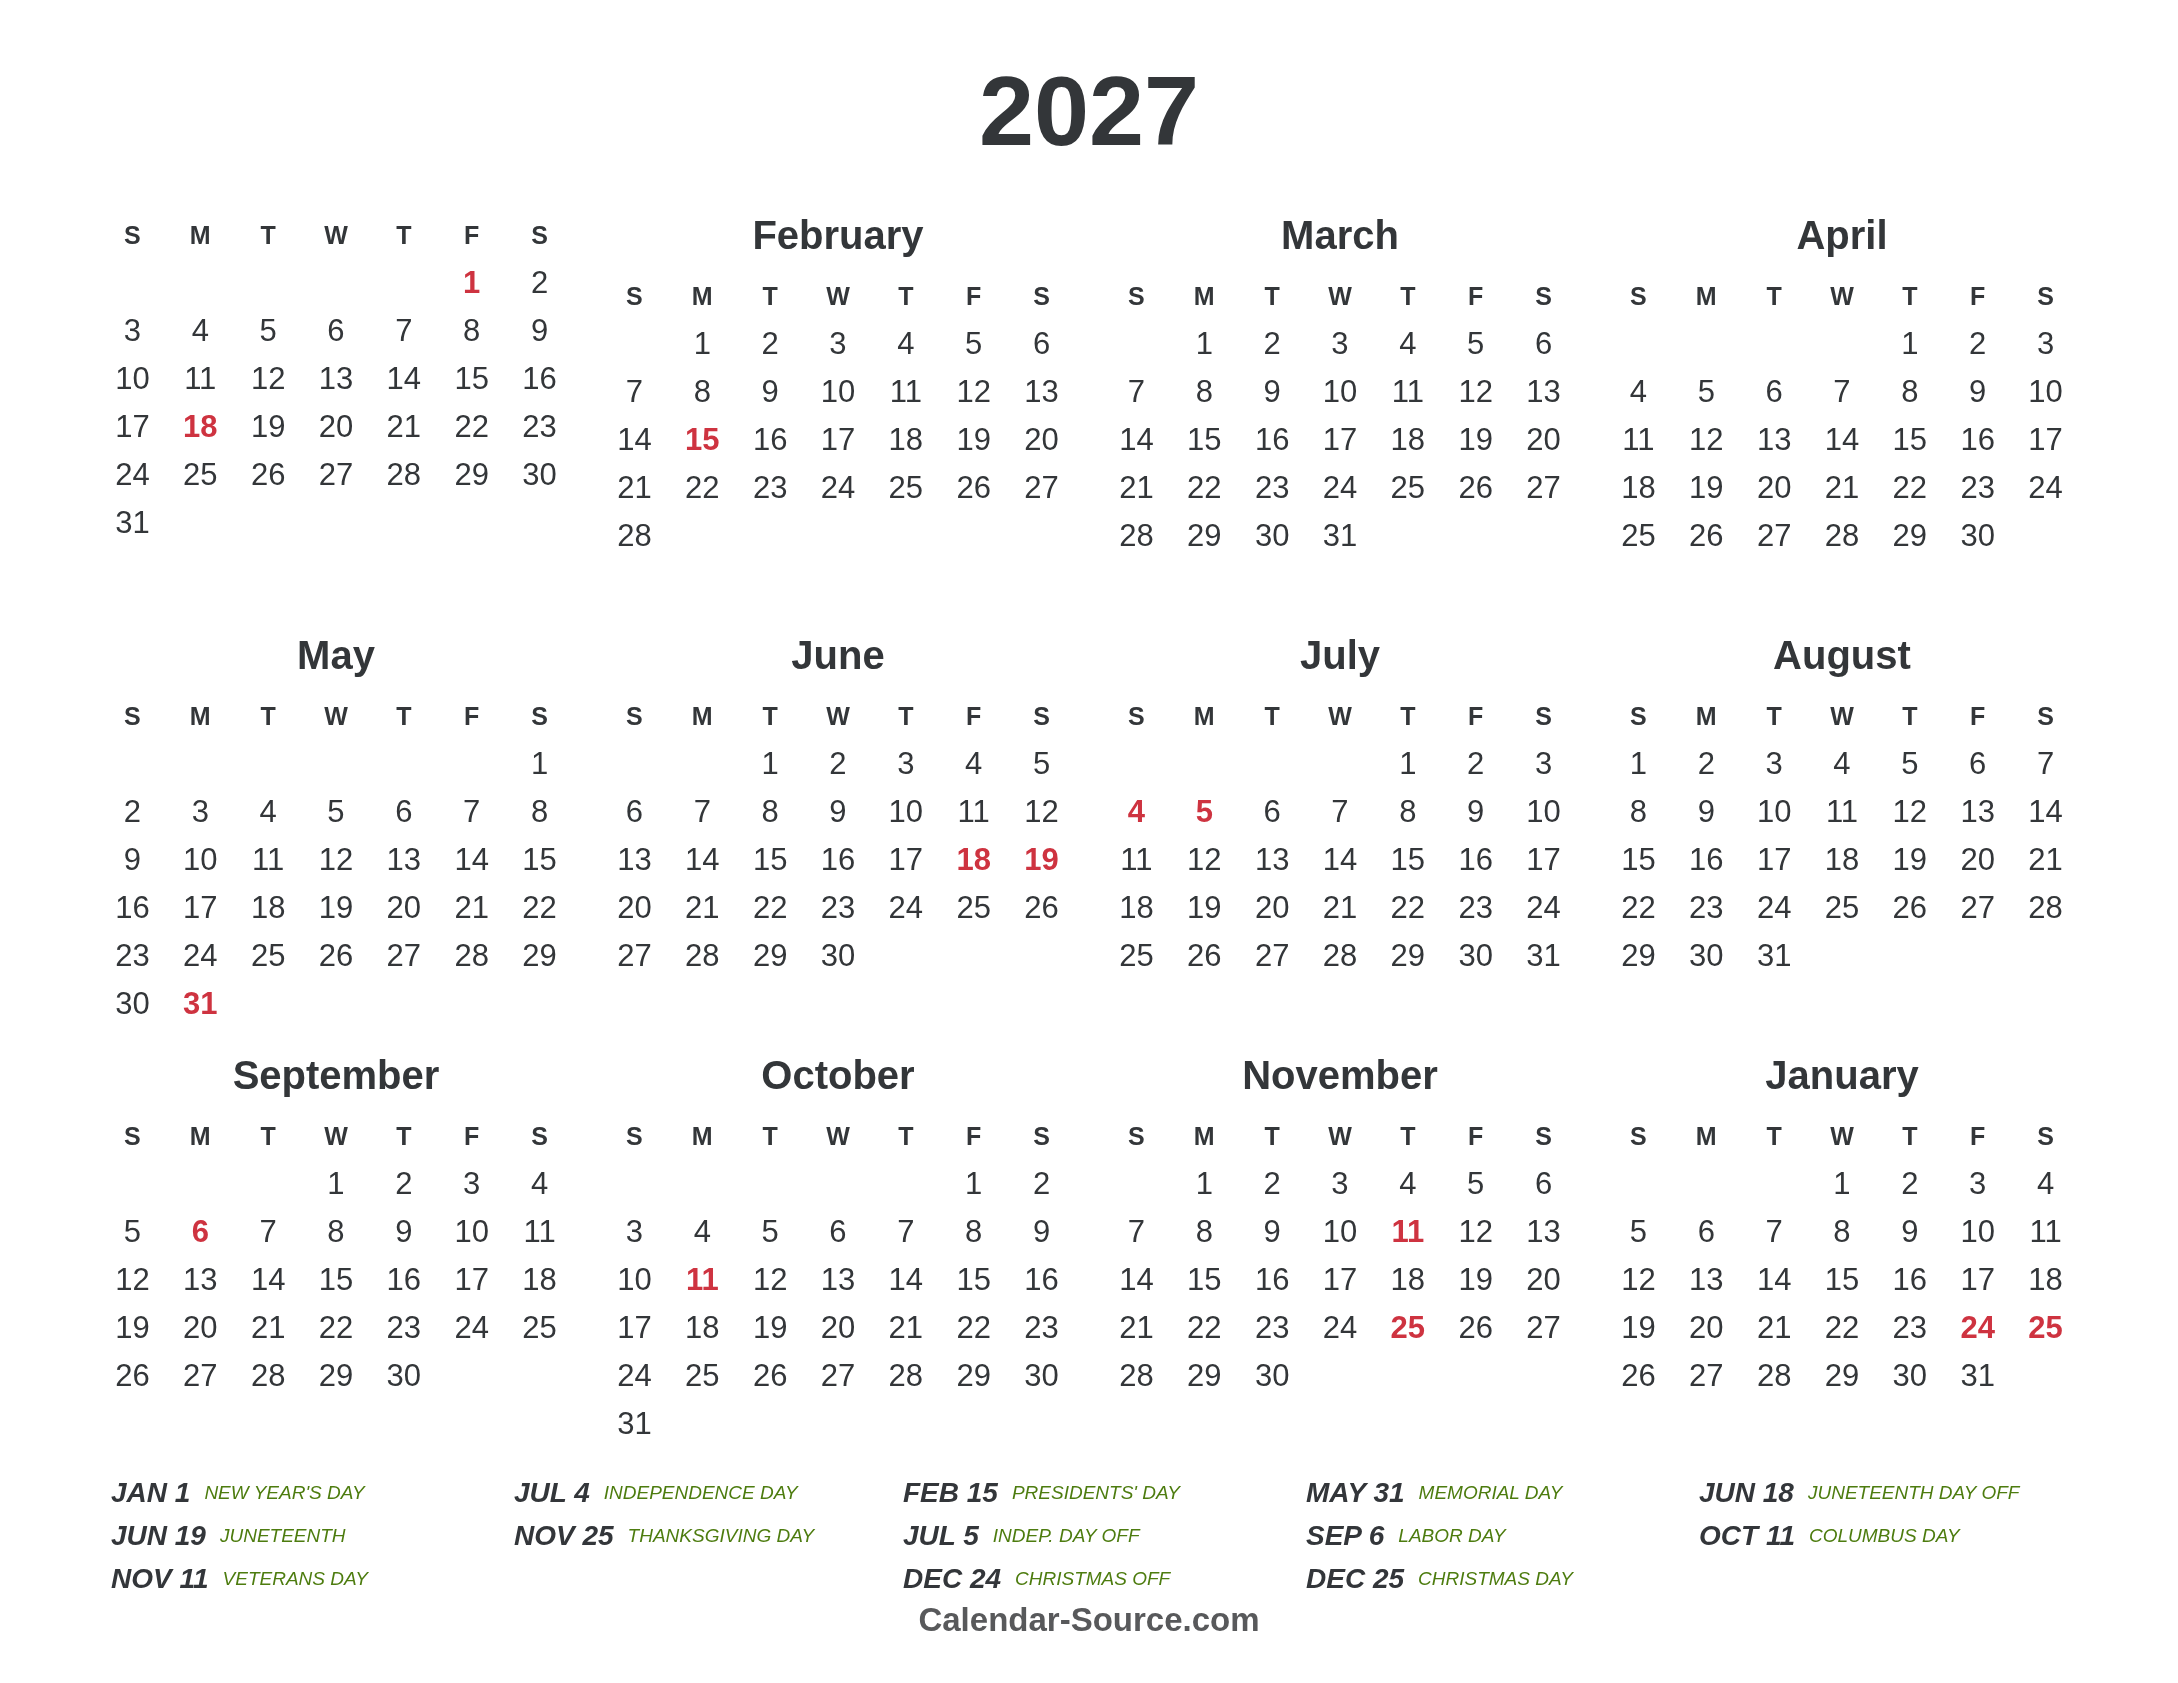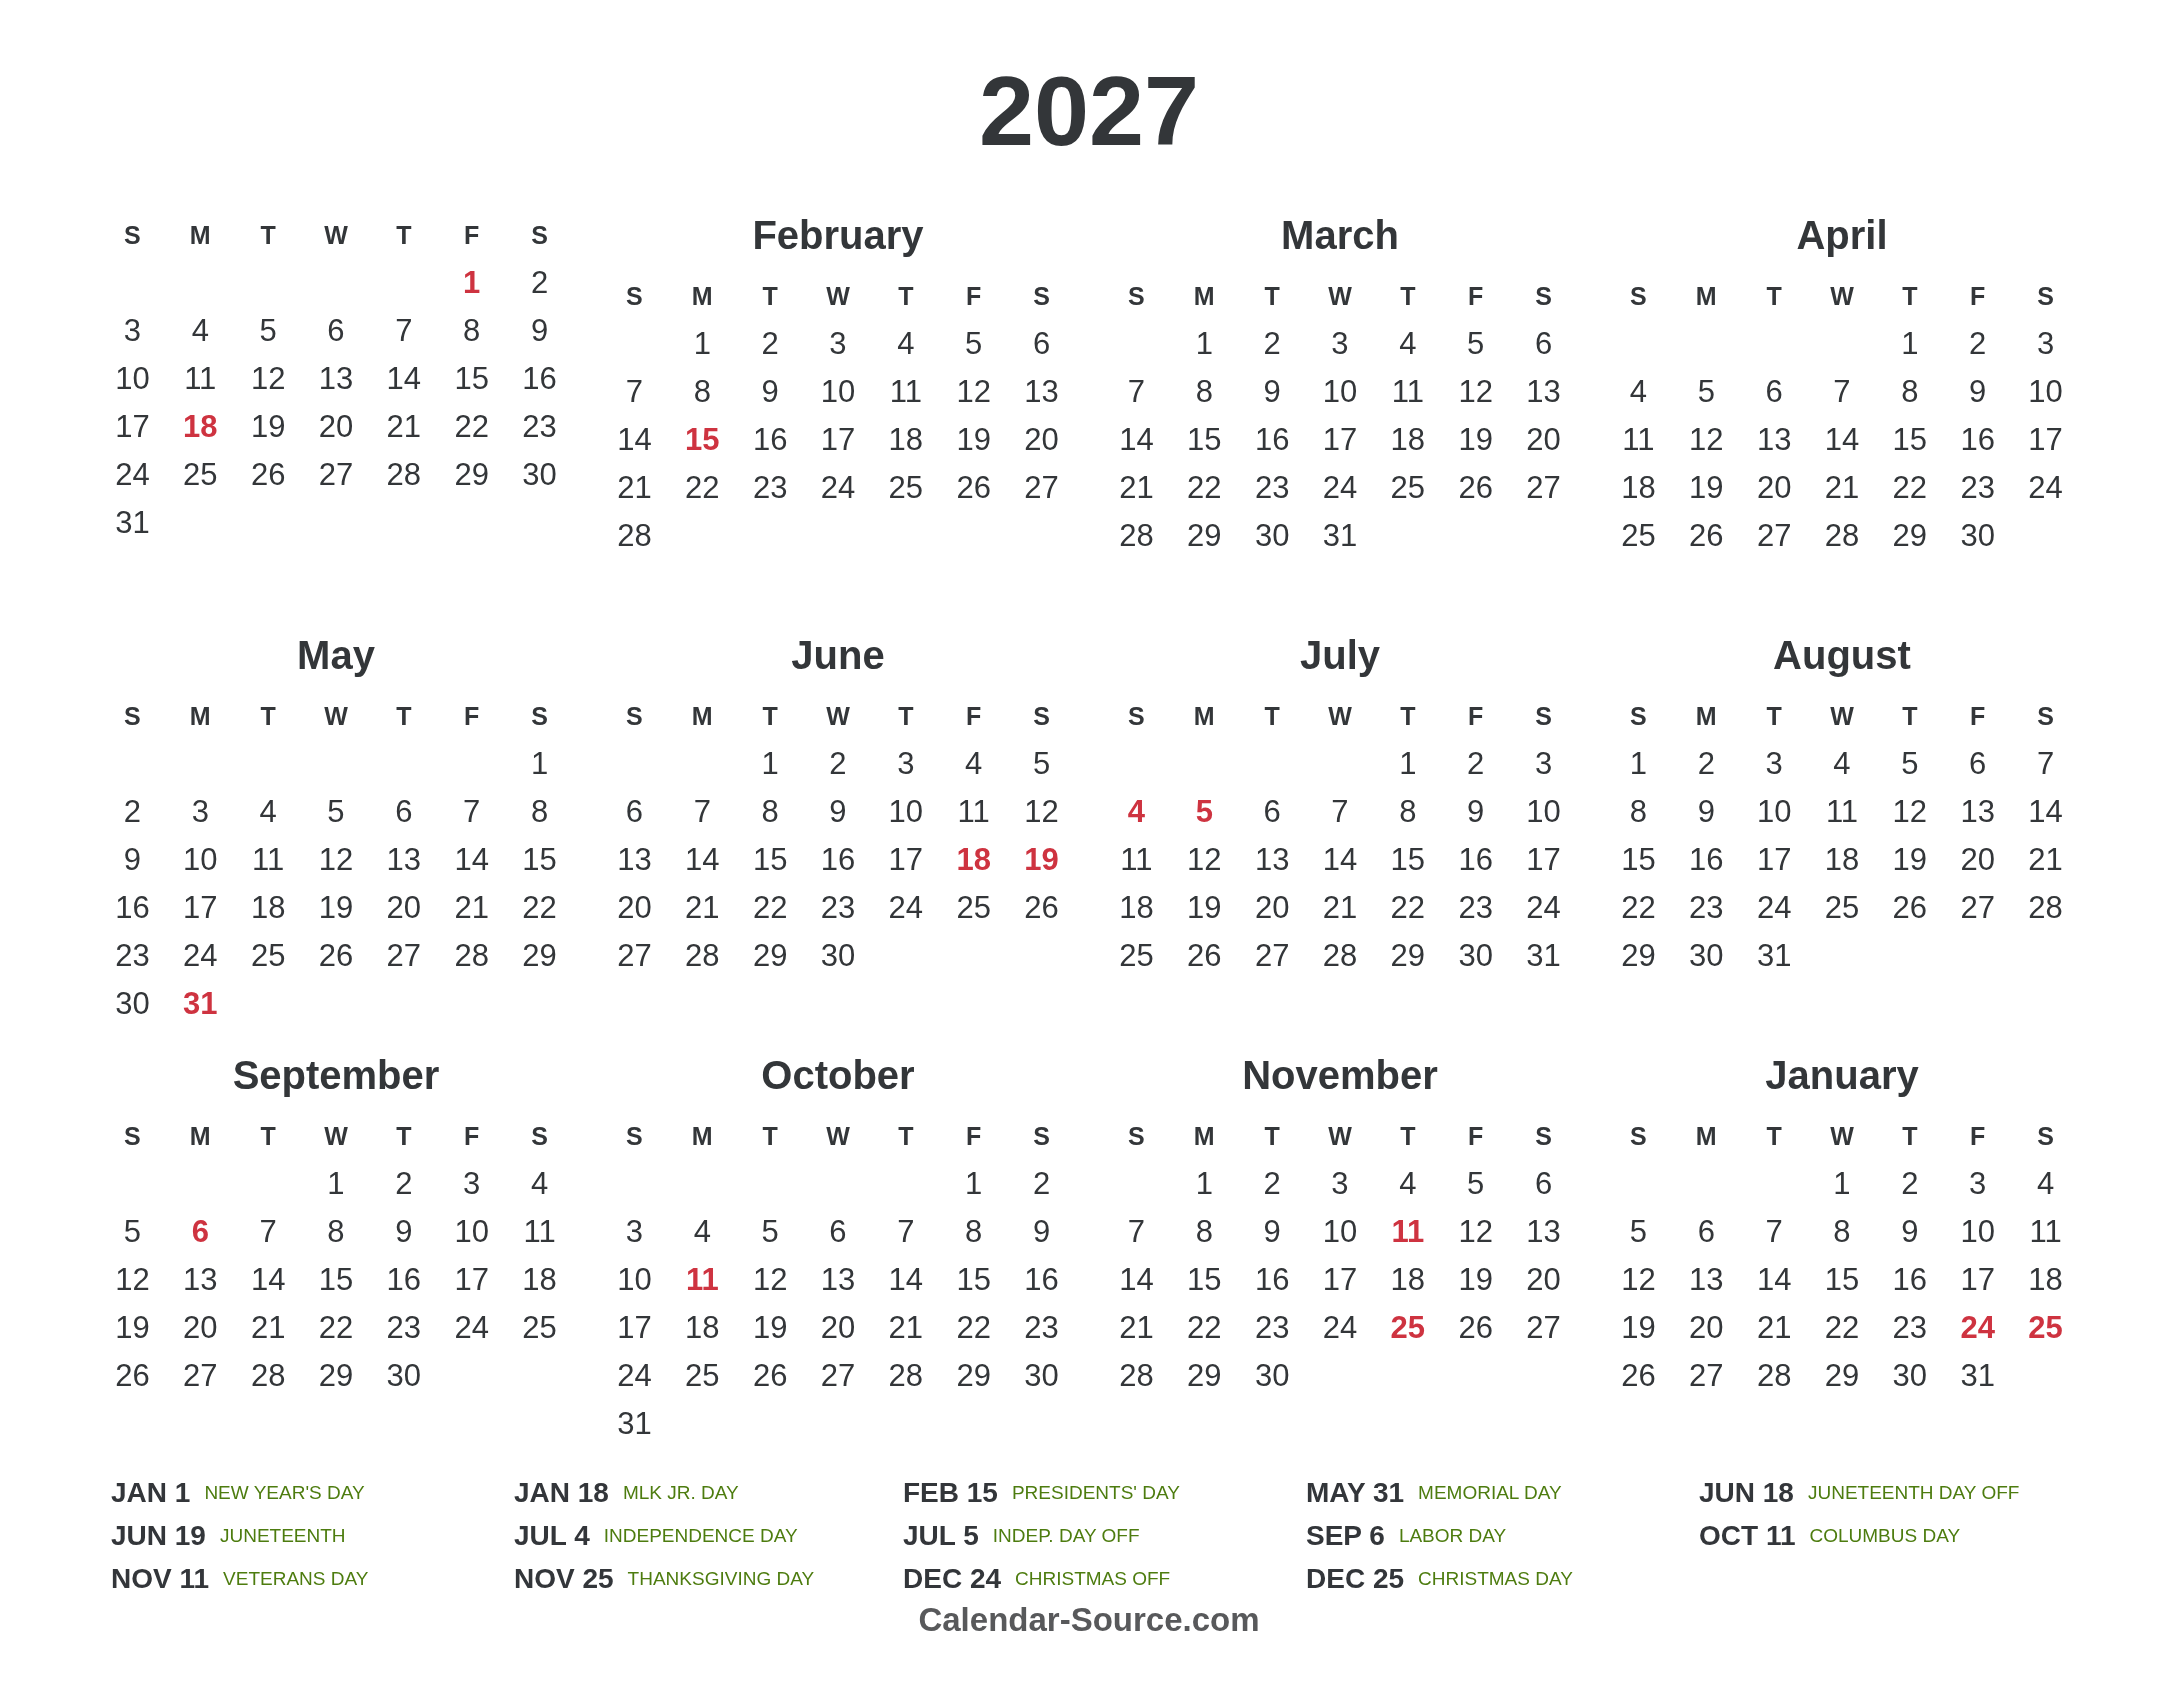--- a/index.html
+++ b/index.html
@@ -59,20 +59,21 @@
     padding-left: 111px;
     margin-top: 0;
   }
   .legend-col { display: flex; flex-direction: column; }
   .legend-item {
     display: flex;
     align-items: flex-start;
     gap: 14px;
     line-height: 43px;
     white-space: nowrap;
+    font-style: italic;
   }
   .legend-date { font-weight: 700; font-size: 28px; color: #33363a; }
   .legend-label { font-weight: 400; font-size: 19px; color: #4d7c0f; }
   .site-footer {
     margin-top: 0;
     text-align: center;
     font-size: 33px;
     font-weight: 700;
     line-height: 40px;
     color: var(--footer-gray, #58595b);
@@ -680,24 +681,20 @@
         <span class="legend-date">JUN 19</span>
         <span class="legend-label">JUNETEENTH</span>
       </div>
       <div class="legend-item">
         <span class="legend-date">NOV 11</span>
         <span class="legend-label">VETERANS DAY</span>
       </div>
     </div>
     <div class="legend-col">
       <div class="legend-item">
-        <span class="legend-date">JAN 18</span>
-        <span class="legend-label">MLK JR. DAY</span>
-      </div>
-      <div class="legend-item">
         <span class="legend-date">JUL 4</span>
         <span class="legend-label">INDEPENDENCE DAY</span>
       </div>
       <div class="legend-item">
         <span class="legend-date">NOV 25</span>
         <span class="legend-label">THANKSGIVING DAY</span>
       </div>
     </div>
     <div class="legend-col">
       <div class="legend-item">

